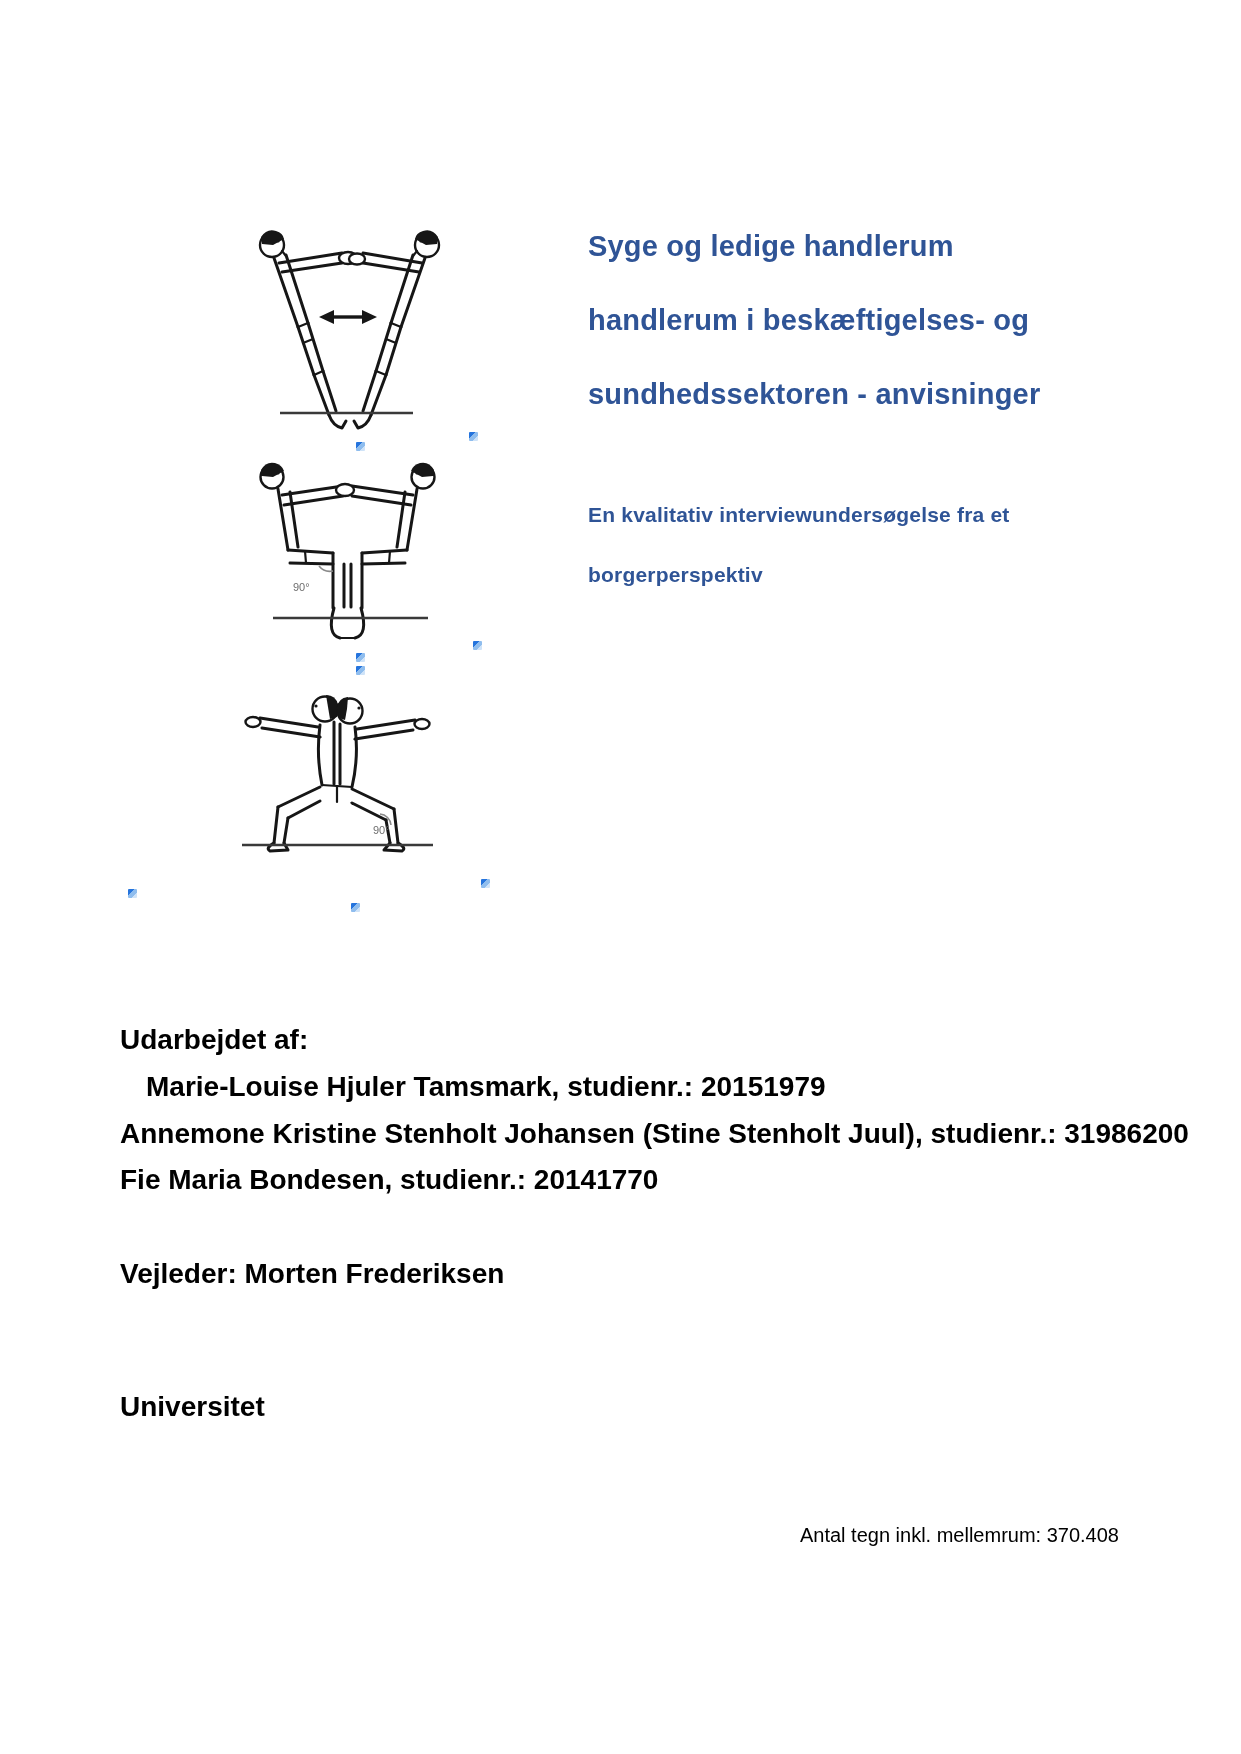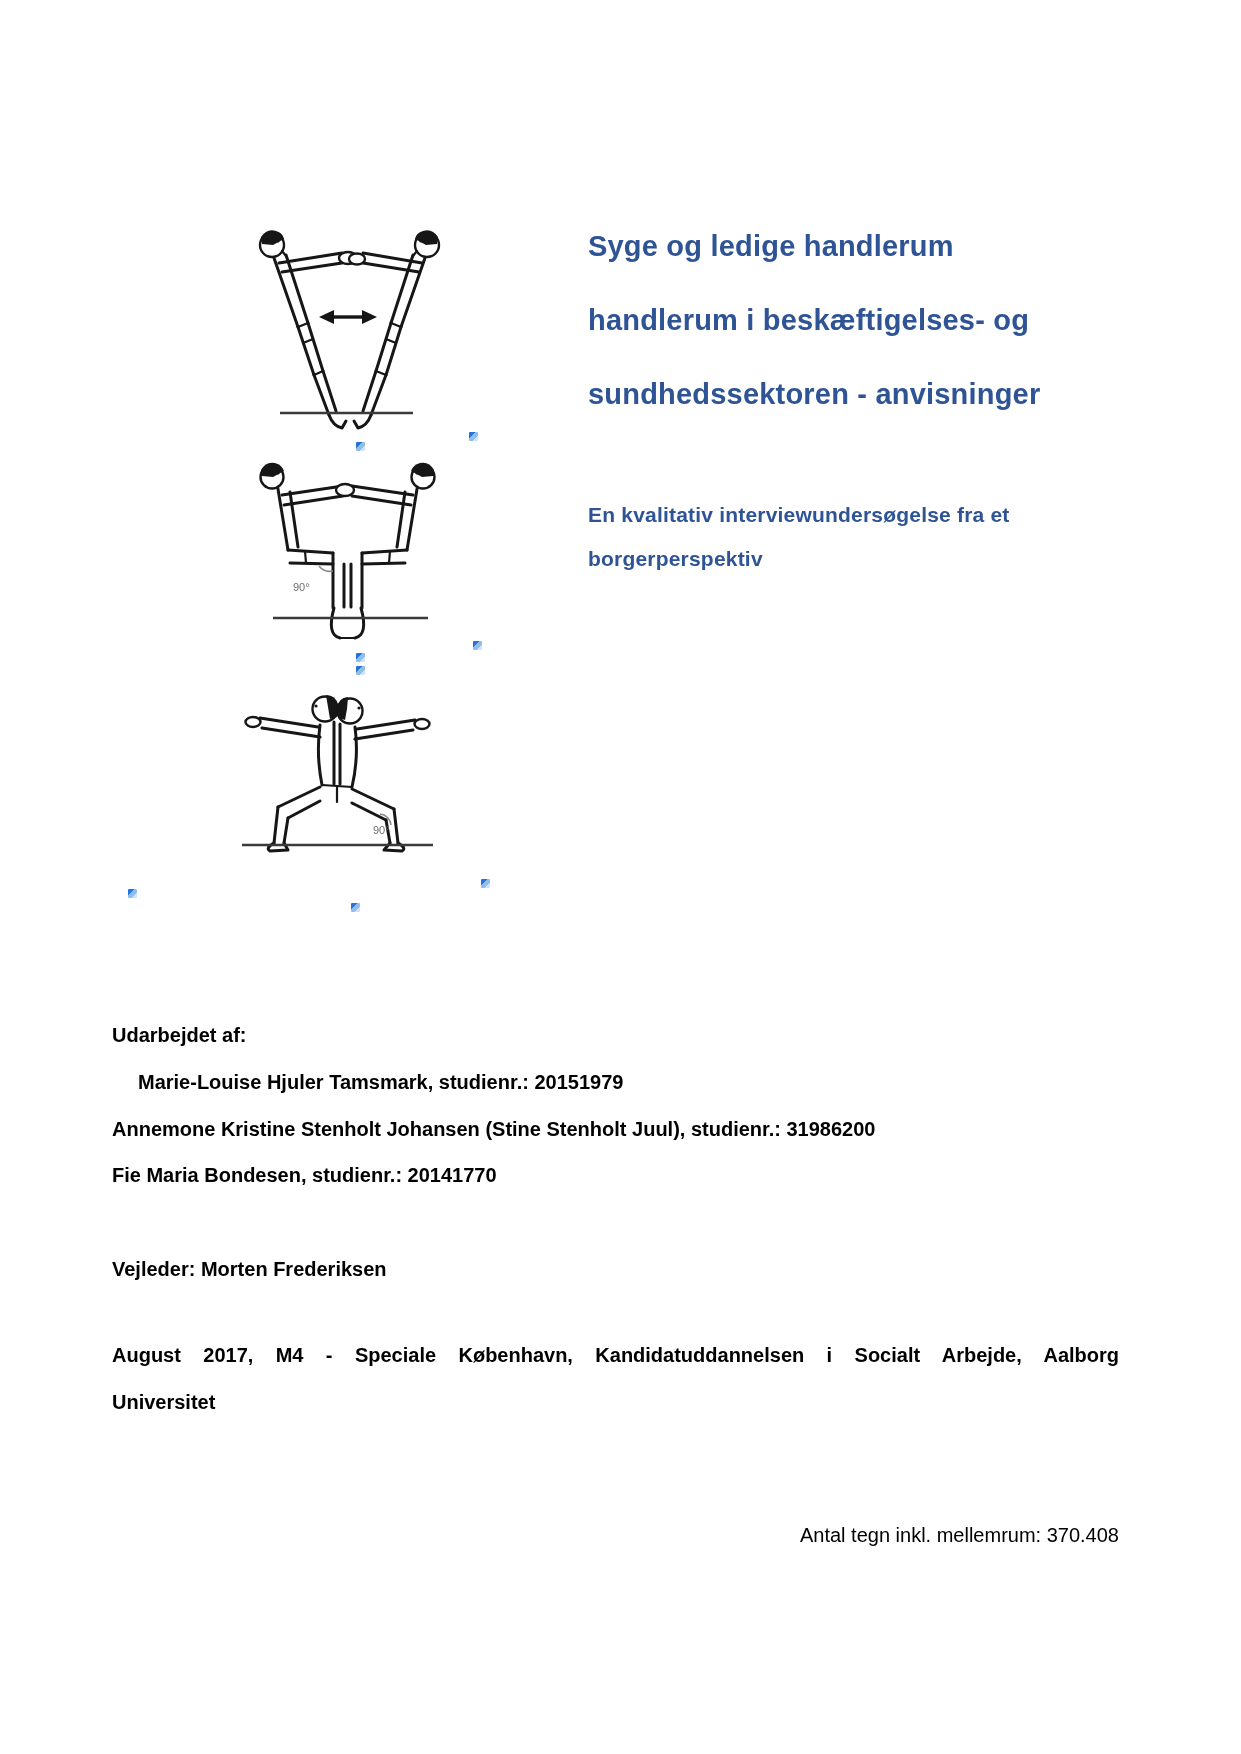--- a/index.html
+++ b/index.html
@@ -10,21 +10,21 @@
   }
   .abs { position:absolute; white-space:nowrap; }
   .title-line {
     left:588px; font-size:29px; font-weight:700; color:var(--title-color);
     letter-spacing:0.2px;
   }
   .subtitle-line {
     left:588px; font-size:21px; font-weight:700; color:var(--title-color);
     letter-spacing:0.2px;
   }
-  .body-line { left:112px; font-size:20px; font-weight:700; color:#000; }
+  .body-line { left:120px; font-size:28px; font-weight:700; color:#000; }
   .body-justify {
     left:112px; width:1007px; font-size:20px; font-weight:700; color:#000;
     white-space:normal; text-align:justify; text-align-last:justify;
   }
   .count-line { right:122px; font-size:20px; font-weight:400; color:#000; }
   .illu { position:absolute; }
   .anchor-mark {
     position:absolute; width:9px; height:9px; border-radius:1px;
     background:linear-gradient(135deg,#2574dd 0 36%,#8fbdee 36% 68%,#cfe3f8 68% 100%);
   }
@@ -173,27 +173,26 @@
   <span class="anchor-mark" style="left:473px; top:641px;"></span>
   <span class="anchor-mark" style="left:128px; top:889px;"></span>
   <span class="anchor-mark" style="left:351px; top:903px;"></span>
   <span class="anchor-mark" style="left:481px; top:879px;"></span>
 
   <div class="abs title-line" style="top:230px;">Syge og ledige handlerum</div>
   <div class="abs title-line" style="top:378px;">sundhedssektoren - anvisninger</div>
   <div class="abs title-line" style="top:304px;">handlerum i beskæftigelses- og</div>
 
   <div class="abs subtitle-line" style="top:503px;">En kvalitativ interviewundersøgelse fra et</div>
-  <div class="abs subtitle-line" style="top:547px;text-align:right;">borgerperspektiv</div>
+  <div class="abs subtitle-line" style="top:563px;text-align:right;">borgerperspektiv</div>
 
   <div class="abs body-line" style="top:1024px;">Udarbejdet af:</div>
   <div class="abs body-line" style="top:1071px;margin-left:26px;">Marie-Louise Hjuler Tamsmark, studienr.: 20151979</div>
   <div class="abs body-line" style="top:1118px;">Annemone Kristine Stenholt Johansen (Stine Stenholt Juul), studienr.: 31986200</div>
   <div class="abs body-line" style="top:1164px;">Fie Maria Bondesen, studienr.: 20141770</div>
 
   <div class="abs body-line" style="top:1258px;">Vejleder: Morten Frederiksen</div>
 
-  <div class="abs body-justify" style="top:1344px;">August 2017, M4 - Speciale København, Kandidatuddannelsen i Socialt Arbejde, Aalborg</div>
   <div class="abs body-line" style="top:1391px;">Universitet</div>
 
   <div class="abs count-line" style="top:1524px;">Antal tegn inkl. mellemrum: 370.408</div>
 
 </div>
 
 </body></html>

